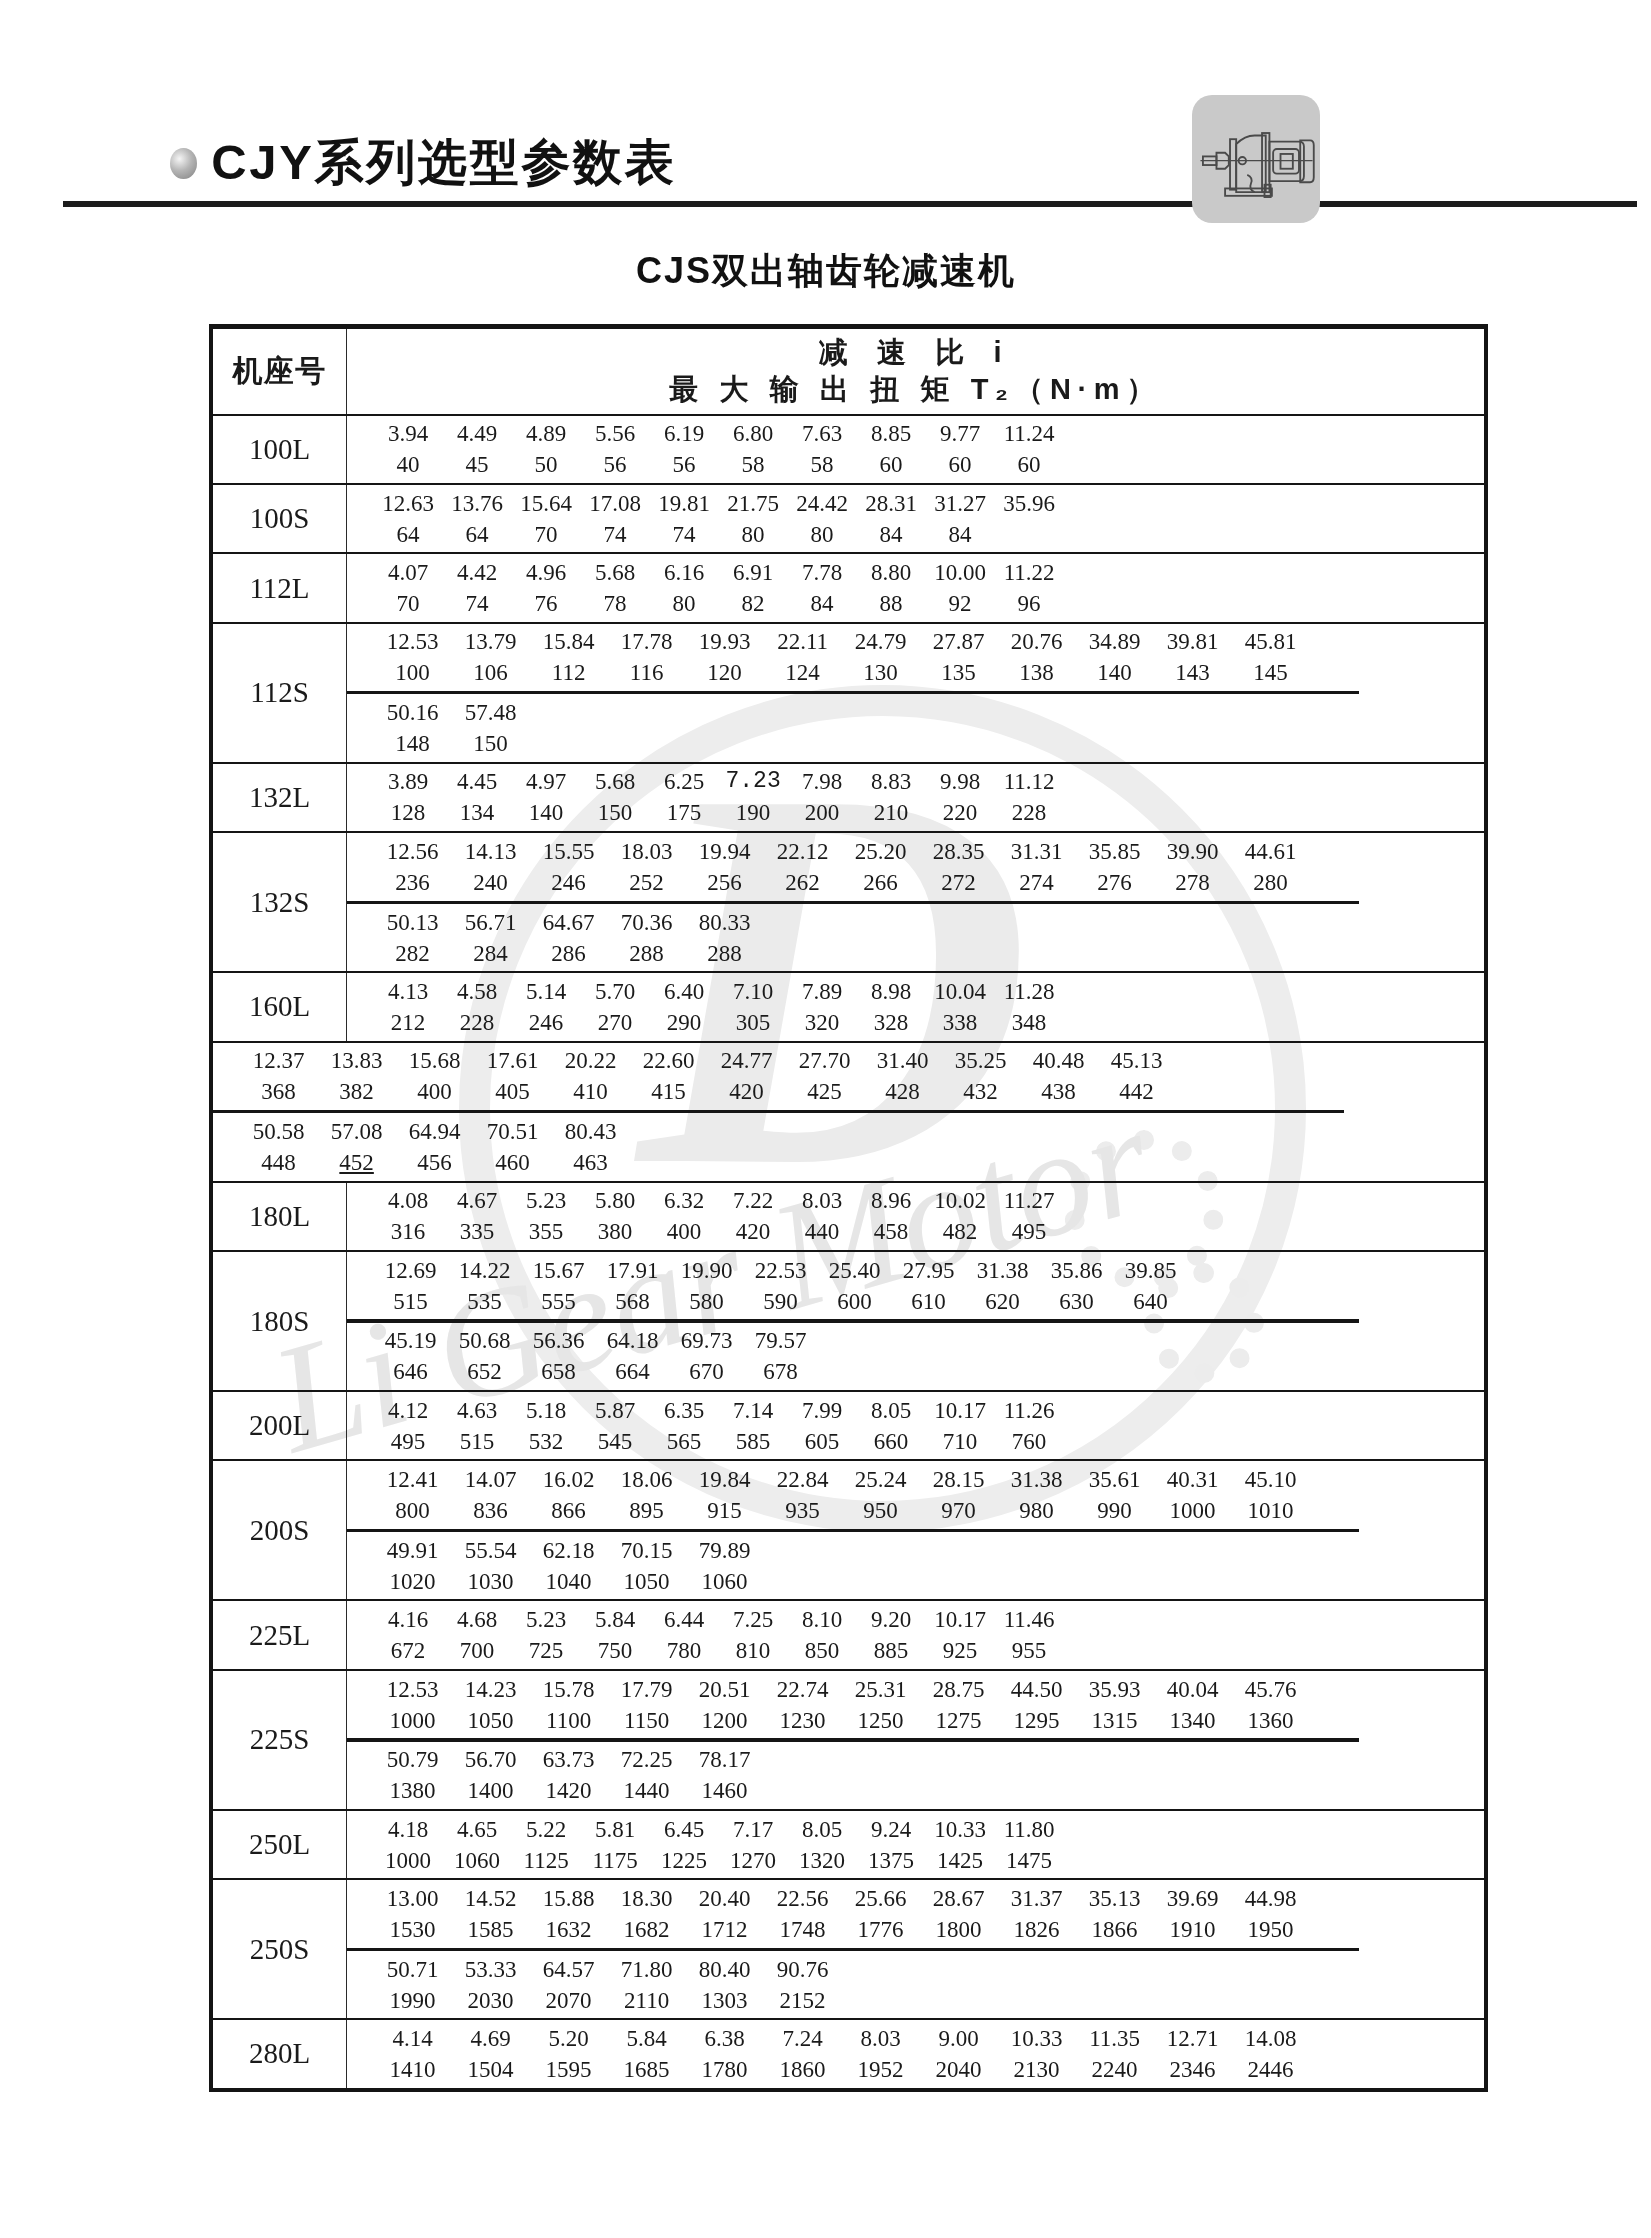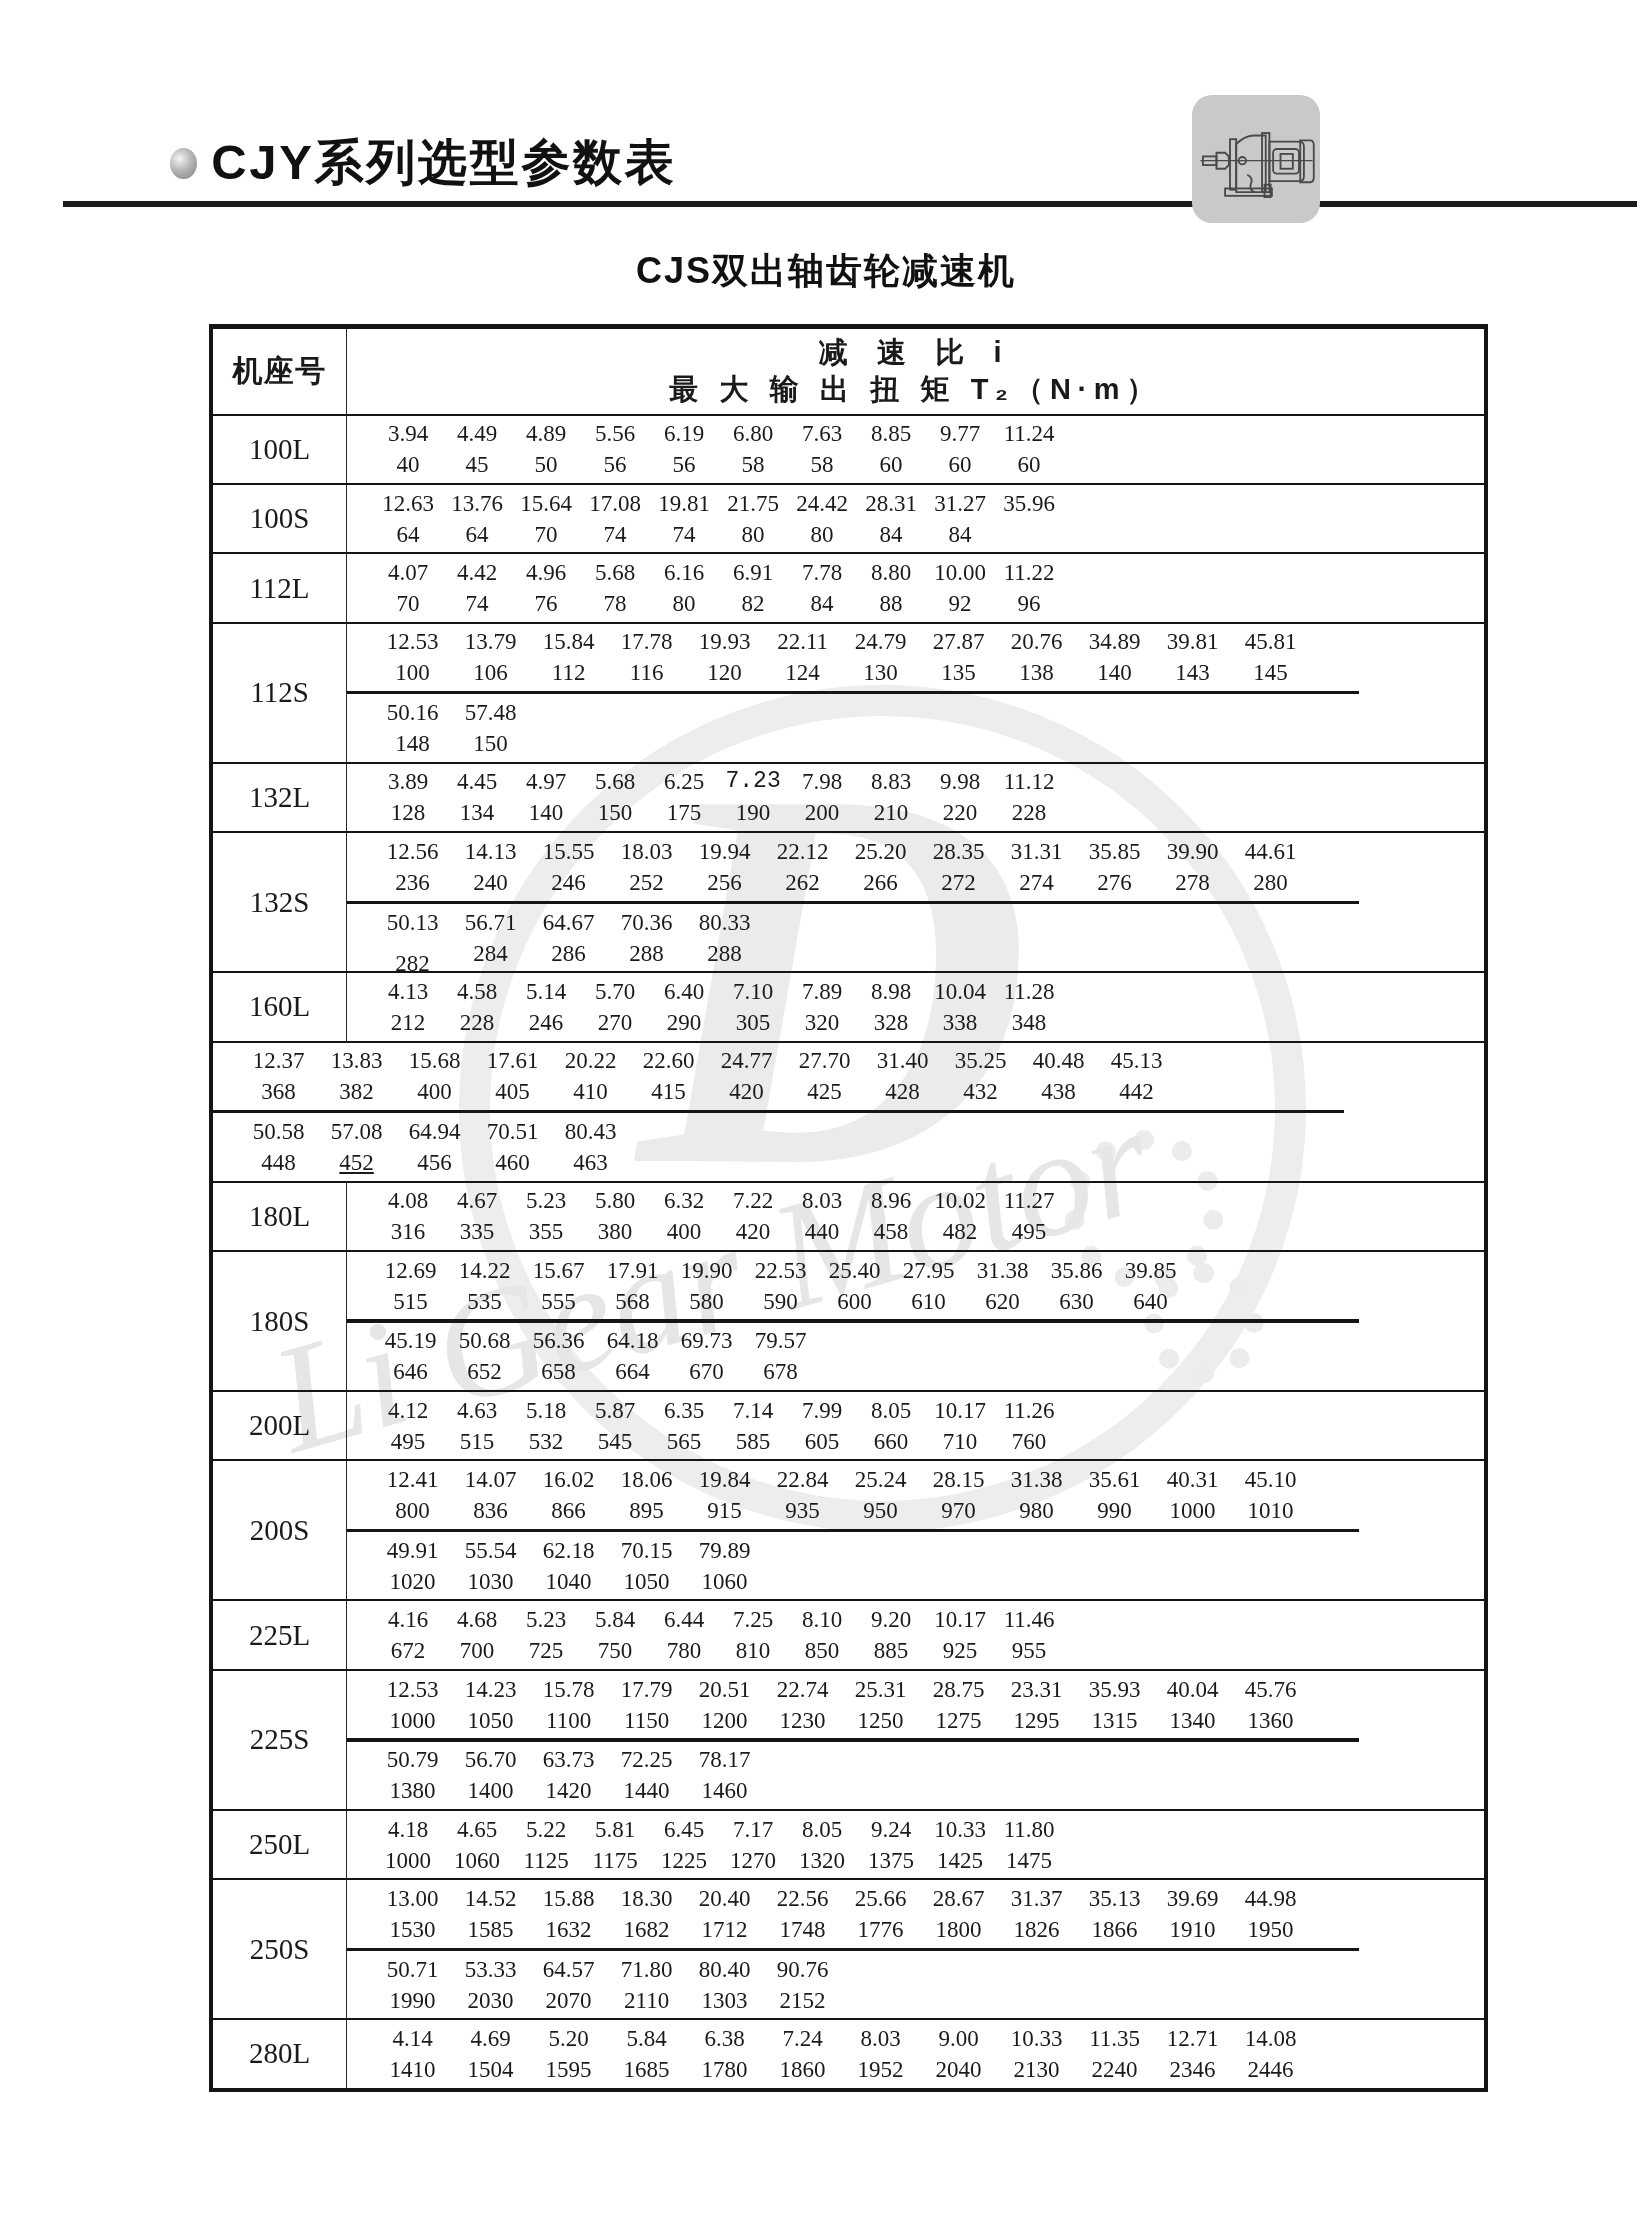--- a/index.html
+++ b/index.html
@@ -312,21 +312,21 @@
           <div class="block-sep"></div>
           <div class="block">
             <div class="data-line">
               <span class="val" style="width: 78px;">50.13</span>
               <span class="val" style="width: 78px;">56.71</span>
               <span class="val" style="width: 78px;">64.67</span>
               <span class="val" style="width: 78px;">70.36</span>
               <span class="val" style="width: 78px;">80.33</span>
             </div>
             <div class="data-line">
-              <span class="val" style="width: 78px; margin-top: 10px;">282</span>
+              <span class="val" style="width: 78px;">282</span>
               <span class="val" style="width: 78px;">284</span>
               <span class="val" style="width: 78px;">286</span>
               <span class="val" style="width: 78px;">288</span>
               <span class="val" style="width: 78px;">288</span>
             </div>
           </div>
         </div>
   </div>
 
   <div class="grow">
@@ -621,21 +621,21 @@
           <div class="block">
             <div class="data-line">
               <span class="val" style="width: 78px;">12.53</span>
               <span class="val" style="width: 78px;">14.23</span>
               <span class="val" style="width: 78px;">15.78</span>
               <span class="val" style="width: 78px;">17.79</span>
               <span class="val" style="width: 78px;">20.51</span>
               <span class="val" style="width: 78px;">22.74</span>
               <span class="val" style="width: 78px;">25.31</span>
               <span class="val" style="width: 78px;">28.75</span>
-              <span class="val" style="width: 78px;">23.31</span>
+              <span class="val" style="width: 78px;">44.50</span>
               <span class="val" style="width: 78px;">35.93</span>
               <span class="val" style="width: 78px;">40.04</span>
               <span class="val" style="width: 78px;">45.76</span>
             </div>
             <div class="data-line">
               <span class="val" style="width: 78px;">1000</span>
               <span class="val" style="width: 78px;">1050</span>
               <span class="val" style="width: 78px;">1100</span>
               <span class="val" style="width: 78px;">1150</span>
               <span class="val" style="width: 78px;">1200</span>

